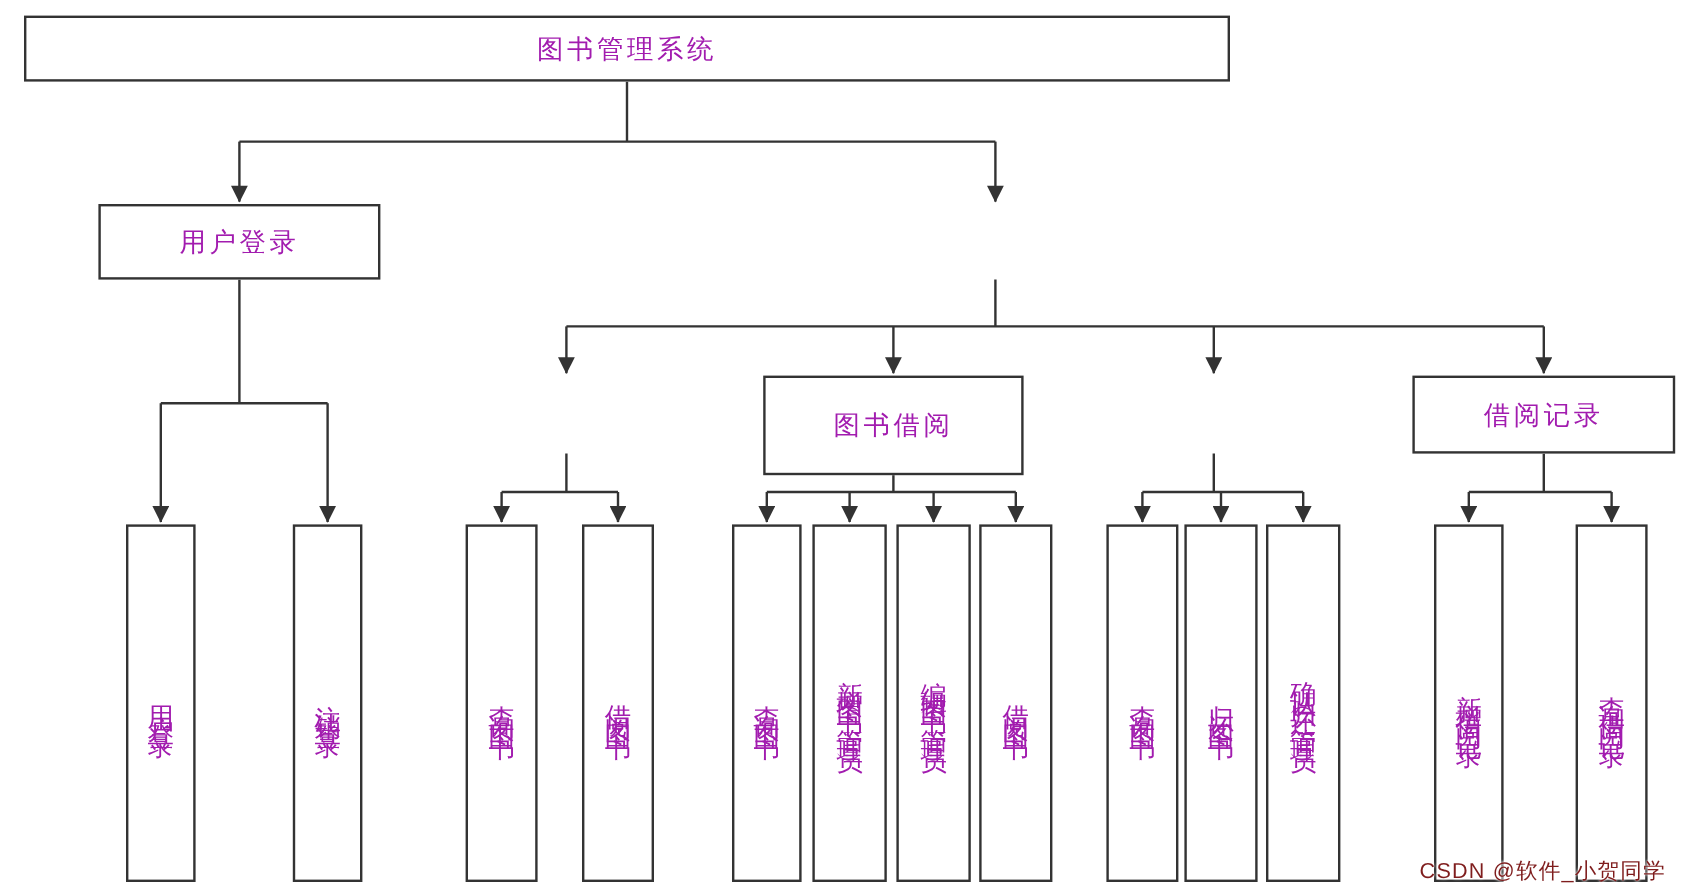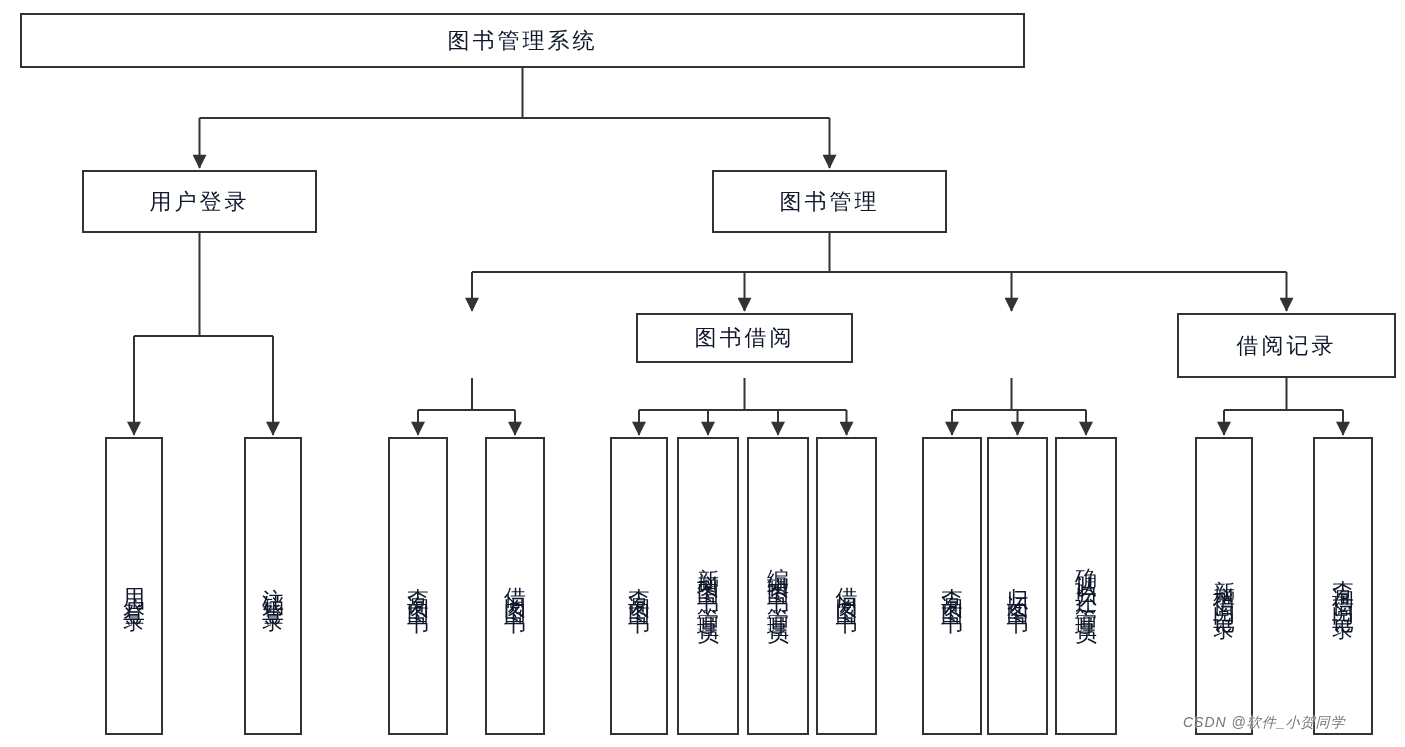--- a/index.html
+++ b/index.html
@@ -3,33 +3,32 @@
 <meta charset="utf-8">
 <style>
   html,body{margin:0;padding:0;background:#fff;}
   .canvas{
     position:relative;width:1405px;height:747px;background:#fff;
     font-family:"Liberation Sans", sans-serif;overflow:hidden;
   }
   .connectors{position:absolute;left:0;top:0;z-index:1;}
   .box{
     position:absolute;box-sizing:border-box;background:#fff;
-    border:2px solid #333;color:#0f172a;z-index:2;
+    border:2px solid #333;color:#a21caf;z-index:2;
     display:flex;align-items:center;justify-content:center;text-align:right;
   }
   .h{font-size:22px;letter-spacing:3px;white-space:nowrap;}
   .v{
     writing-mode:vertical-rl;text-orientation:mixed;
     font-size:22px;letter-spacing:8px;line-height:1;
   }
   .watermark{
     position:absolute;left:1183px;top:714px;z-index:5;
-    font-size:14px;color:#737373;letter-spacing:1px;white-space:nowrap;
+    font-size:18px;color:#7f1d1d;letter-spacing:1px;white-space:nowrap;
     text-shadow:0 0 2px #fff,0 0 3px #fff;
-    font-style:italic;
   }
 </style>
 </head>
 <body>
 
 <div class="canvas">
 
   <svg class="connectors" width="1405" height="747" viewBox="0 0 1405 747" xmlns="http://www.w3.org/2000/svg">
     <defs>
       <marker id="arw" viewBox="0 0 10 10" refX="9.5" refY="5" markerWidth="10" markerHeight="7" orient="auto" markerUnits="strokeWidth">
@@ -69,23 +68,22 @@
 
       <path d="M1286.5,378 V410 M1224,410 H1343"></path>
       <line x1="1224" y1="410" x2="1224" y2="435" marker-end="url(#arw)"></line>
       <line x1="1343" y1="410" x2="1343" y2="435" marker-end="url(#arw)"></line>
     </g>
   </svg>
 
   <div class="box h" style="left:20px;top:13px;width:1005px;height:55px">图书管理系统</div>
 
   <div class="box h" style="left:82px;top:170px;width:235px;height:63px">用户登录</div>
-  <div class="box h" style="left:712px;top:170px;width:235px;height:63px">图书管理</div>
 
-  <div class="box h" style="left:636px;top:313px;width:217px;height:50px">图书借阅</div>
+  <div class="box h" style="left:636px;top:313px;width:217px;height:83px">图书借阅</div>
   <div class="box h" style="left:1177px;top:313px;width:219px;height:65px">借阅记录</div>
 
   <div class="box v" style="left:105px;top:437px;width:58px;height:298px">用户登录</div>
   <div class="box v" style="left:244px;top:437px;width:58px;height:298px">注销登录</div>
 
   <div class="box v" style="left:388px;top:437px;width:60px;height:298px">查询图书</div>
   <div class="box v" style="left:485px;top:437px;width:60px;height:298px">借阅图书</div>
 
   <div class="box v" style="left:610px;top:437px;width:58px;height:298px">查询图书</div>
   <div class="box v" style="left:677px;top:437px;width:62px;height:298px">新增图书（管理员）</div>

